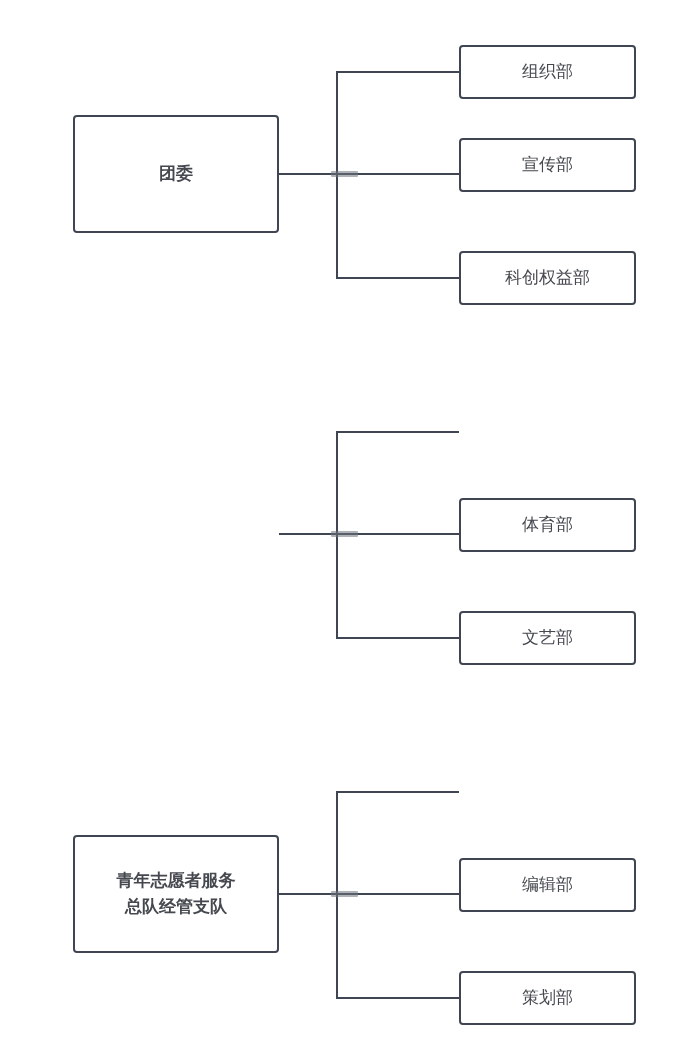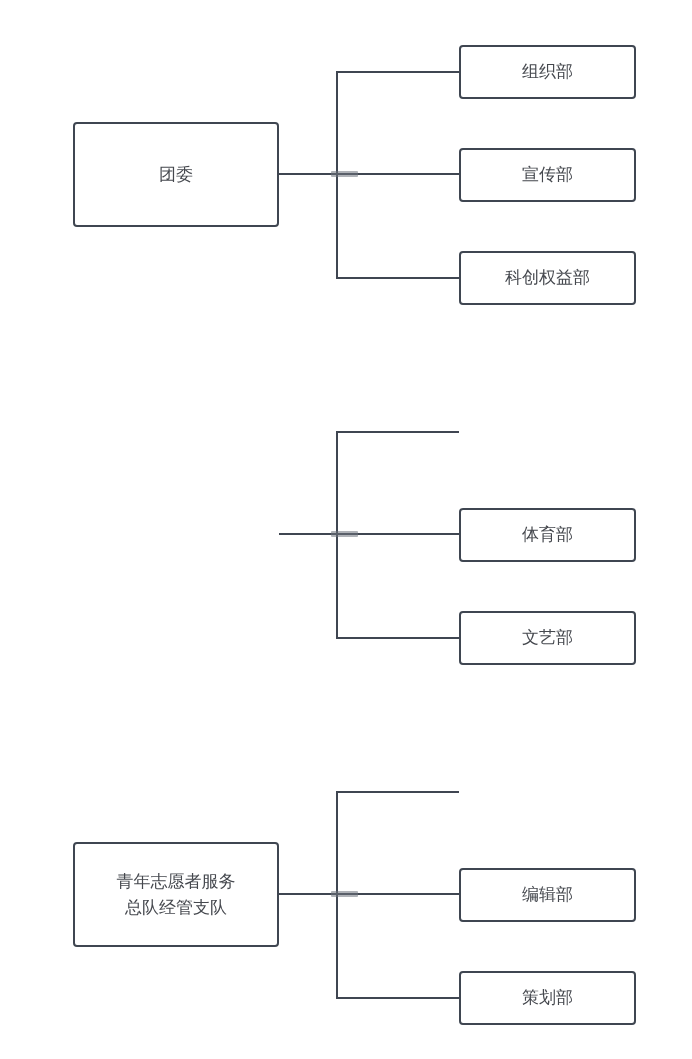--- a/index.html
+++ b/index.html
@@ -36,31 +36,32 @@
     justify-content: center;
     text-align: center;
     color: #45484e;
     font-size: 17px;
     line-height: 26px;
     white-space: pre-line;
     z-index: 2;
   }
   .parent {
     left: 73px;
-    top: 122px;
+    top: 115px;
     width: 206px;
-    height: 105px;
+    height: 118px;
+    font-weight: bold;
   }
   .child {
     left: 459px;
     width: 177px;
     height: 54px;
   }
   .c0 { top: 45px; }
-  .c1 { top: 148px; }
+  .c1 { top: 138px; }
   .c2 { top: 251px; align-items: center; }
 
   .line {
     position: absolute;
     background: #3f4651;
     z-index: 1;
   }
   .h-parent {
     left: 279px;
     top: 173px;

